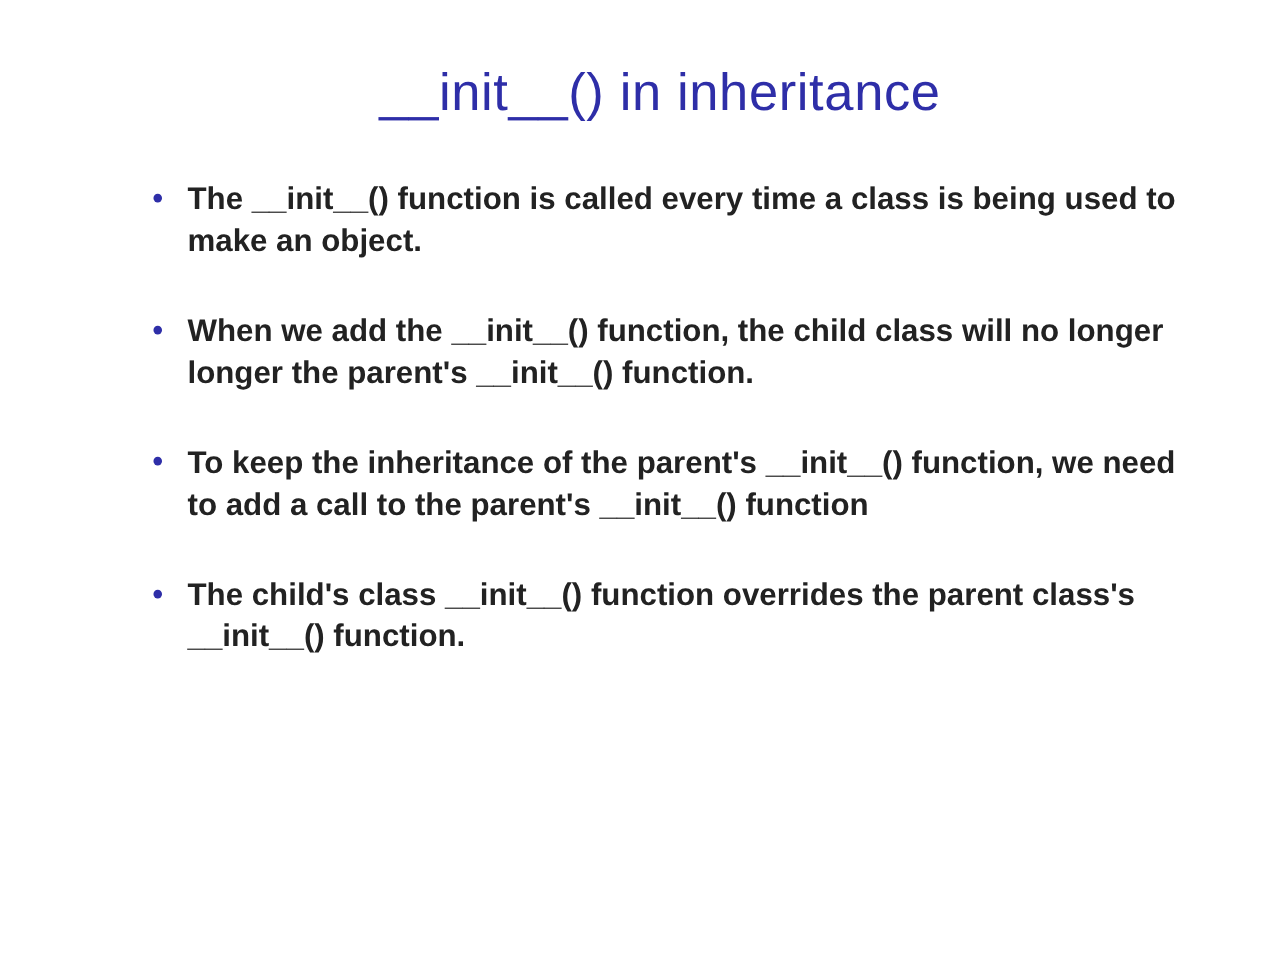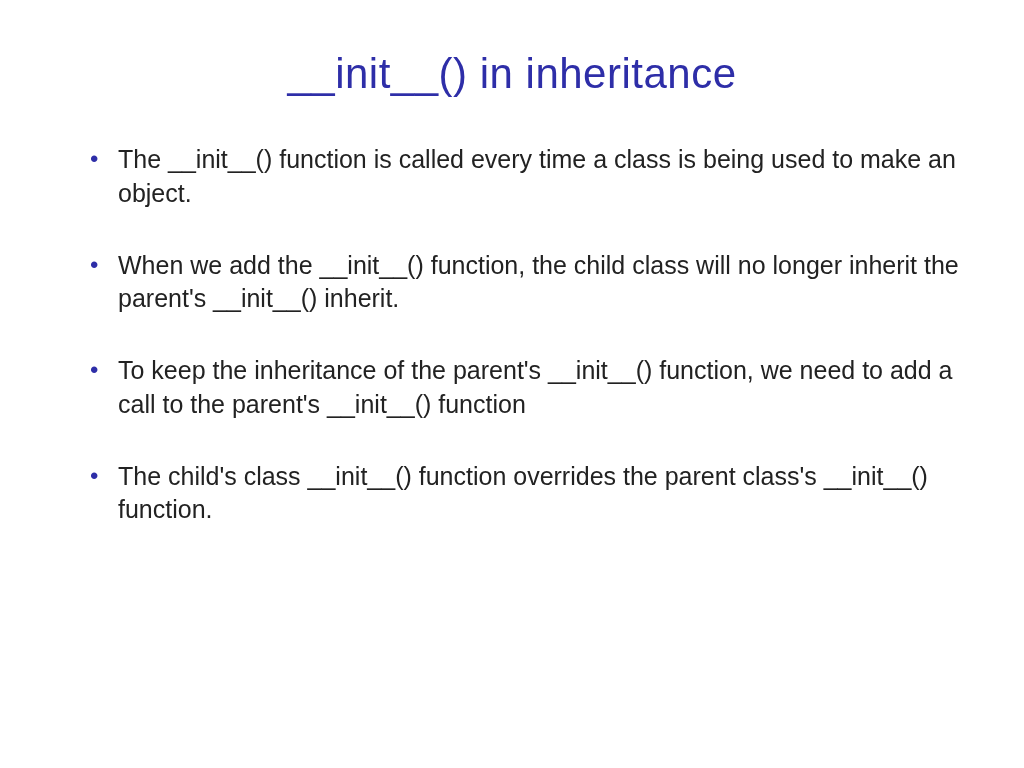--- a/index.html
+++ b/index.html
@@ -10,55 +10,56 @@
     body {
       width: 1024px;
       height: 768px;
       background: #ffffff;
       font-family: Arial, Helvetica, sans-serif;
       overflow: hidden;
     }
     .slide {
       width: 100%;
       height: 100%;
-      padding: 50px 60px 40px 60px;
+      padding: 50px 60px 40px 92px;
     }
     .title {
       text-align: center;
       color: #2e2ea8;
       font-size: 42px;
       font-weight: normal;
       margin-bottom: 45px;
       letter-spacing: 0.5px;
     }
     .bullets {
       list-style: none;
       padding-left: 30px;
     }
     .bullets li {
       position: relative;
       color: #222222;
       font-size: 25px;
       line-height: 1.35;
       margin-bottom: 38px;
       padding-left: 28px;
+      font-weight: bold;
     }
     .bullets li::before {
       content: "•";
       position: absolute;
       left: 0px;
       top: 0px;
       color: #2e2ea8;
       font-size: 24px;
     }
   </style>
 </head>
 <body>
 
 <div class="slide">
   <h1 class="title">__init__() in inheritance</h1>
   <ul class="bullets">
     <li>The __init__() function is called every time a class is being used to make an object.</li>
-    <li>When we add the __init__() function, the child class will no longer inherit the parent's __init__() inherit.</li>
+    <li>When we add the __init__() function, the child class will no longer longer the parent's __init__() function.</li>
     <li>To keep the inheritance of the parent's __init__() function, we need to add a call to the parent's __init__() function</li>
     <li>The child's class __init__() function overrides the parent class's __init__() function.</li>
   </ul>
 </div>
 
 </body></html>

